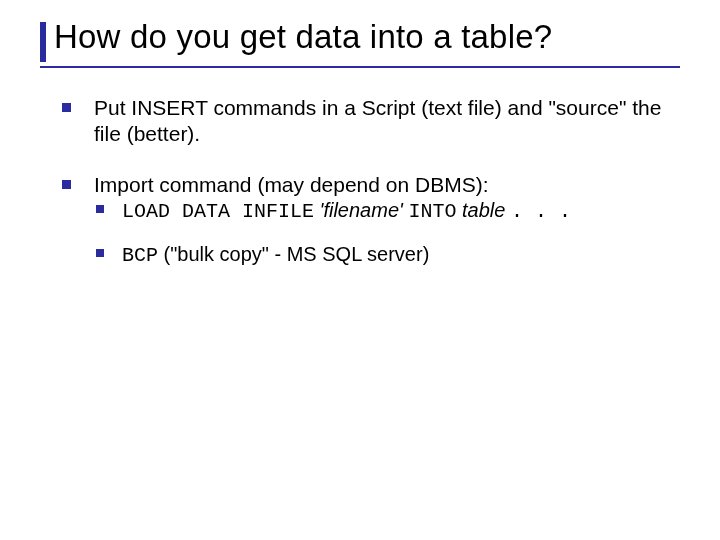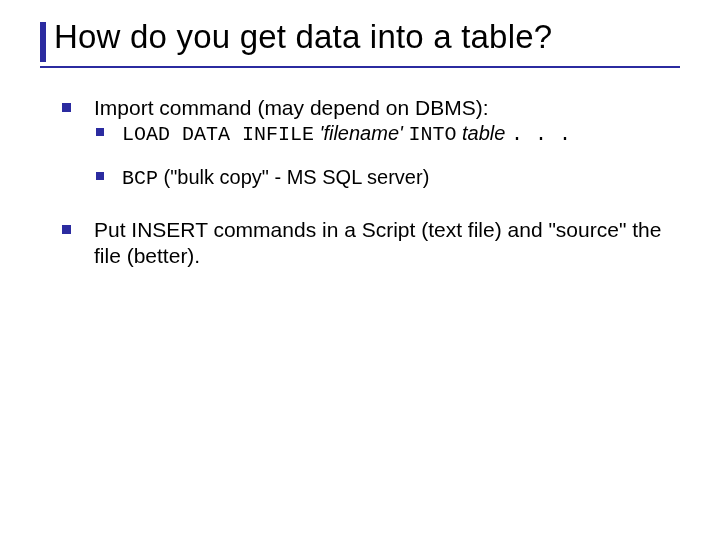--- a/index.html
+++ b/index.html
@@ -110,37 +110,37 @@
 
   <div class="title-wrap">
     <div class="title-accent"></div>
     <h1 class="title-text">How do you get data into a table?</h1>
     <div class="title-underline"></div>
   </div>
 
   <div class="body">
     <ul>
       <li class="lvl1">
+        <span>Put INSERT commands in a Script (text file) and "source" the file (better).</span>
+      </li>
+      <li class="lvl1">
         <span>Import command (may depend on DBMS):</span>
         <ul class="sub">
           <li class="lvl2">
             <span class="mono">LOAD DATA INFILE</span>
             <span> </span>
             <span class="ital">'filename'</span>
             <span> </span>
             <span class="mono">INTO</span>
             <span> </span>
             <span class="ital">table</span>
             <span> </span>
             <span class="mono">. . .</span>
           </li>
           <li class="lvl2">
             <span class="mono">BCP</span><span> ("bulk copy" - MS SQL server)</span>
           </li>
         </ul>
       </li>
-      <li class="lvl1">
-        <span>Put INSERT commands in a Script (text file) and "source" the file (better).</span>
-      </li>
     </ul>
   </div>
 
 </div>
 
 </body></html>

